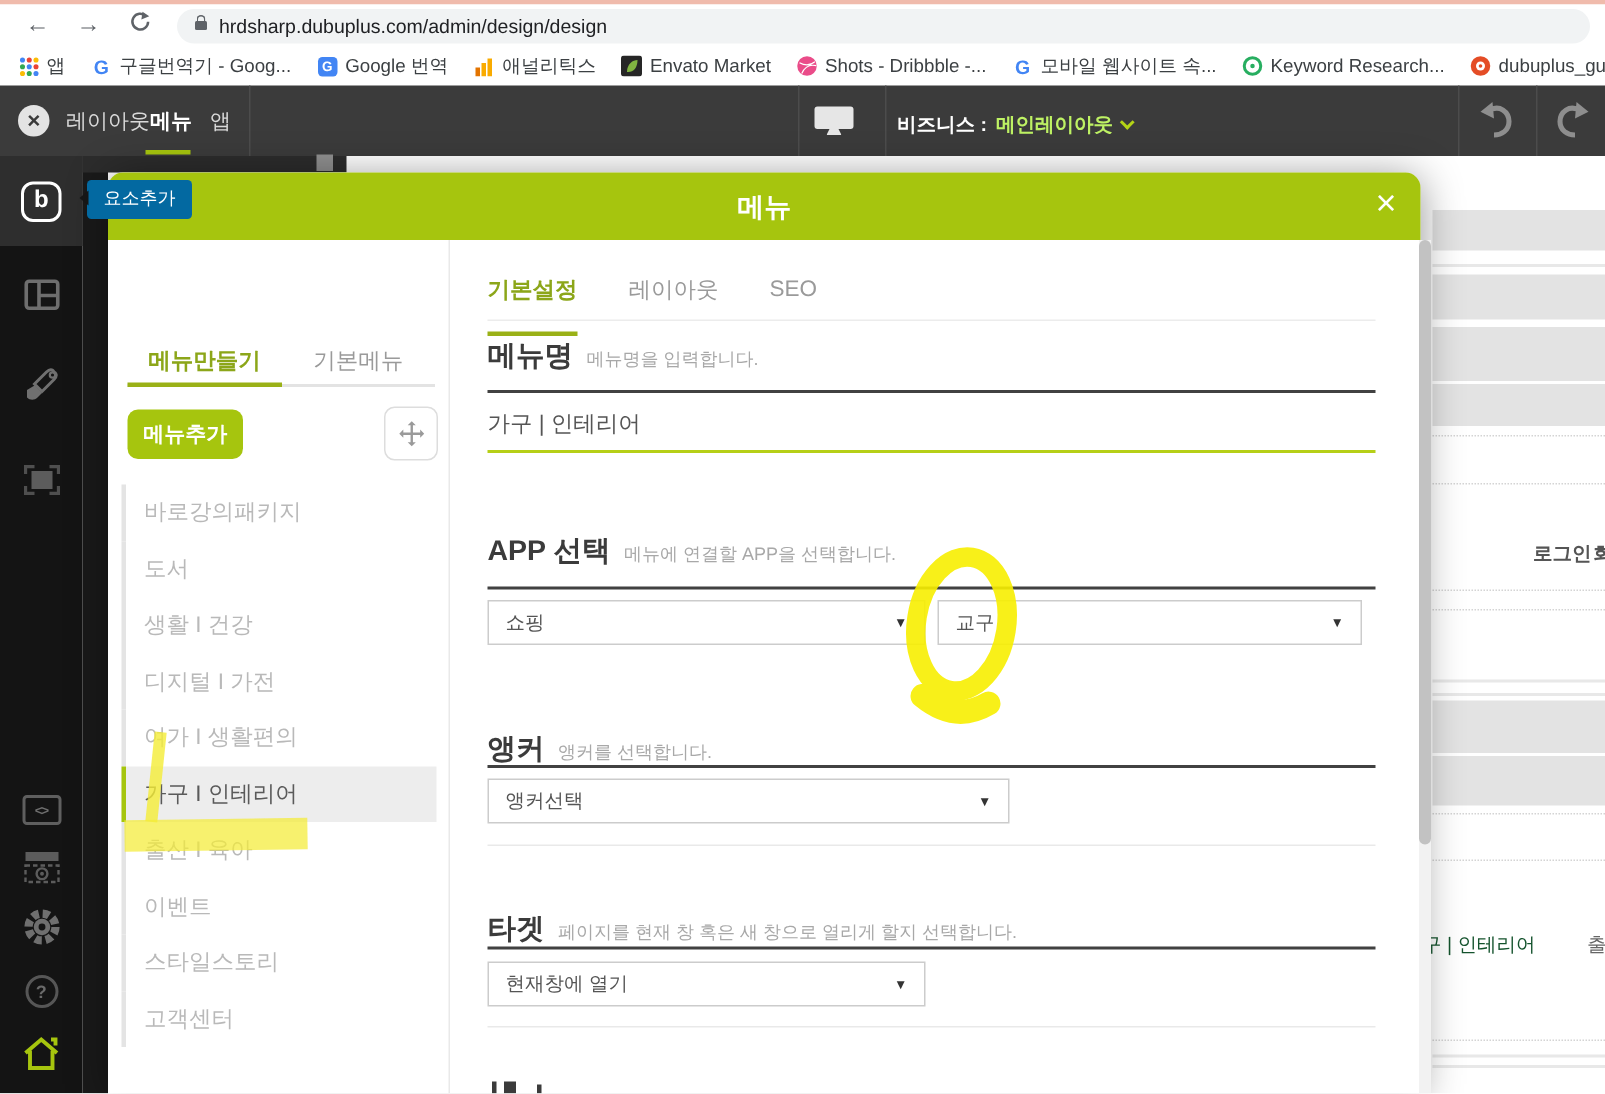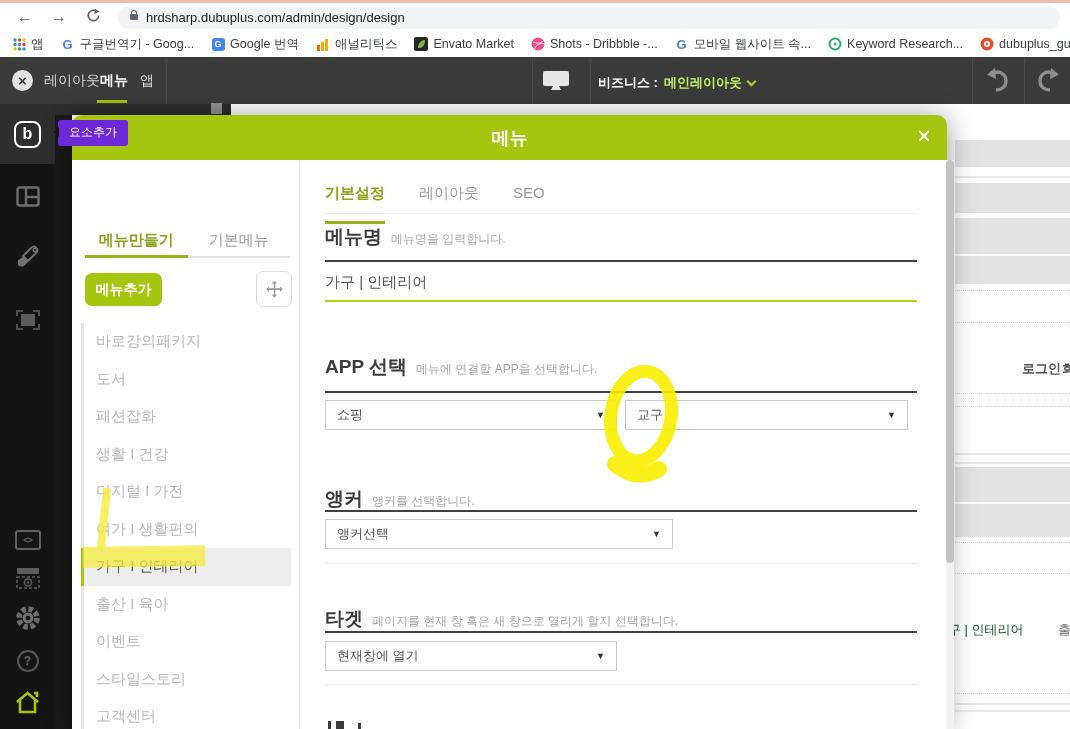--- a/index.html
+++ b/index.html
@@ -86,21 +86,21 @@
   .f-value { position:absolute; left:25px; right:30px; font-size:15px; color:#555; }
   .selbox { position:absolute; height:30px; border:1px solid #ccc; background:#fff; display:flex; align-items:center; justify-content:space-between; padding:0 11px; font-size:13px; color:#555; }
   .selbox .arr { font-size:9px; color:#333; }
   .stub { position:absolute; background:#3b3b3b; }
 
   
   .mscroll-track { position:absolute; left:946px; top:160px; width:8px; height:569px; background:#f2f2f2; }
   .mscroll-thumb { position:absolute; left:946px; top:160px; width:8px; height:403px; background:#c2c2c2; border-radius:4px; }
 
   
-  .tooltip { position:absolute; left:58px; top:120px; background:#6d28d9; color:#fff; font-size:12px; padding:4px 11px 5px; border-radius:3px; z-index:20; }
+  .tooltip { position:absolute; left:58px; top:120px; background:#0369a1; color:#fff; font-size:12px; padding:4px 11px 5px; border-radius:3px; z-index:20; }
   .tooltip::before { content:""; position:absolute; left:-5px; top:7px; border-top:5px solid transparent; border-bottom:5px solid transparent; border-right:6px solid #161616; }
 
   
   .anno { position:absolute; left:593px; top:364px; z-index:25; pointer-events:none; }
 </style>
 </head>
 <body>
 
 <div id="stage">
 
@@ -326,21 +326,20 @@
       </div>
       <button class="lp-add">메뉴추가</button>
       <div class="lp-move">
         <svg width="19" height="19" viewBox="0 0 24 24">
             <path fill="#9a9a9a" d="M12 1l3.4 3.4h-2.4v6.1h6.1V8.1L22.5 11.5 19.1 15v-2.4h-6.1v6.1h2.4L12 22.1l-3.4-3.4h2.4v-6.1H4.9V15L1.5 11.5 4.9 8.1v2.4h6.1V4.4H8.6z"></path>
           </svg>
       </div>
       <ul class="lp-list">
         <li>바로강의패키지</li>
         <li>도서</li>
-        <li>패션잡화</li>
         <li>생활 I 건강</li>
         <li>디지털 I 가전</li>
         <li>여가 I 생활편의</li>
         <li class="active">가구 I 인테리어</li>
         <li>출산 I 육아</li>
         <li>이벤트</li>
         <li>스타일스토리</li>
         <li>고객센터</li>
       </ul>
       <div class="hl-tail"></div>

